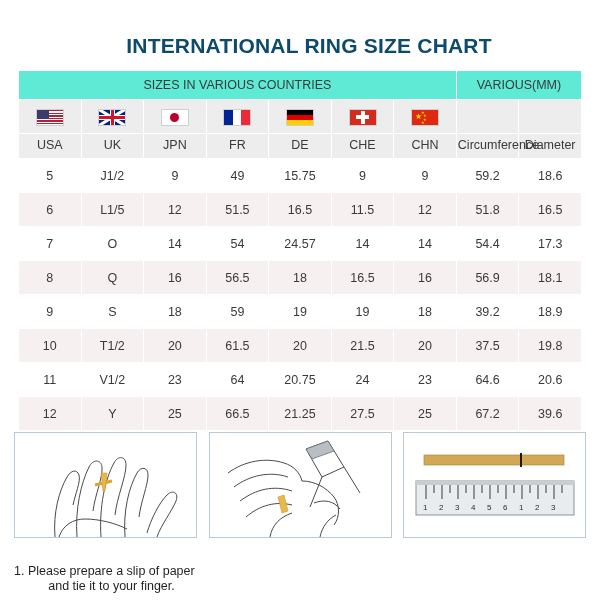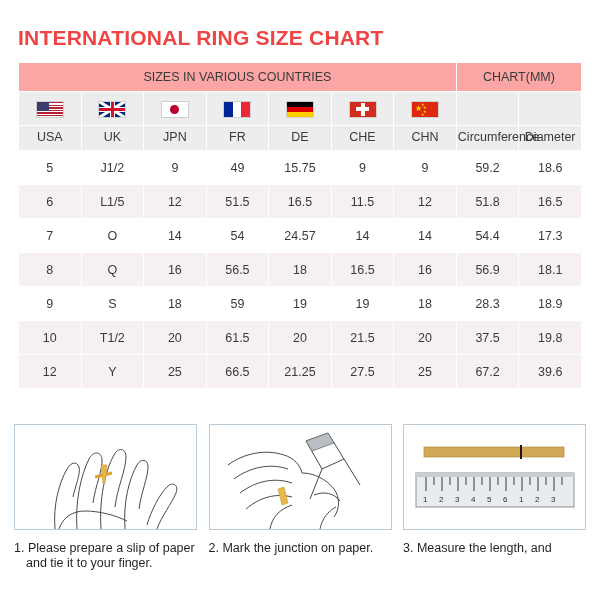--- a/index.html
+++ b/index.html
@@ -18,40 +18,41 @@
     position: relative;
     width: 600px;
     height: 600px;
     box-sizing: border-box;
     padding: 0;
   }
   .title {
     font-size: 21px;
     font-weight: bold;
     letter-spacing: 0.2px;
-    margin: 26px 0 12px 18px;
-    color: #ef4444;
+    margin: 34px 0 12px 18px;
+    color: #0c4a6e;
+    text-align: center;
   }
 
   table.size-chart {
     width: 564px;
     margin-left: 18px;
     border-collapse: collapse;
     table-layout: fixed;
   }
   table.size-chart th,
   table.size-chart td {
     text-align: center;
     vertical-align: middle;
     font-size: 12.5px;
     color: #3a3a3a;
     border: 1px solid #ffffff;
   }
   .hdr-top th {
-    background: #fca5a5;
+    background: #5eead4;
     height: 26px;
     font-weight: normal;
     font-size: 13px;
     color: #333333;
   }
   .hdr-flags td {
     background: #ededed;
     height: 30px;
     padding-top: 2px;
   }
@@ -172,40 +173,40 @@
   .step-img {
     width: 183px;
     height: 106px;
     background: #ffffff;
     border: 1px solid #b9c9d6;
     box-sizing: border-box;
     position: relative;
     overflow: hidden;
   }
   .step-caption {
-    margin-top: 11px;
+    margin-top: 26px;
     font-size: 12.5px;
     line-height: 15px;
     color: #231f20;
   }
-  .step-caption .ind { display: block; margin-left: 12px; }
+  .step-caption .ind { display: block; margin-left: 12px; text-align: center; }
   svg { display: block; }
 </style>
 </head>
 <body>
 
 <div class="page">
 
   <div class="title">INTERNATIONAL RING SIZE CHART</div>
 
   <table class="size-chart">
     <tbody>
         <tr class="hdr-top">
       <th colspan="7">SIZES IN VARIOUS COUNTRIES</th>
-      <th colspan="2">CHART(MM)</th>
+      <th colspan="2">VARIOUS(MM)</th>
     </tr>
     <tr class="hdr-flags">
       <td class="flagcell">
         <span class="flag flag-usa">
           <span class="stripes"></span><span class="canton"></span>
         </span>
       </td>
       <td class="flagcell">
         <span class="flag flag-uk">
           <span class="d1"></span><span class="d2"></span>
@@ -298,33 +299,44 @@
       <td>18.1</td>
     </tr>
     <tr class="row-light">
       <td>9</td>
       <td>S</td>
       <td>18</td>
       <td>59</td>
       <td>19</td>
       <td>19</td>
       <td>18</td>
-      <td>28.3</td>
+      <td>39.2</td>
       <td>18.9</td>
     </tr>
     <tr class="row-dark">
       <td>10</td>
       <td>T1/2</td>
       <td>20</td>
       <td>61.5</td>
       <td>20</td>
       <td>21.5</td>
       <td>20</td>
       <td>37.5</td>
       <td>19.8</td>
+    </tr>
+    <tr class="row-light">
+      <td>11</td>
+      <td>V1/2</td>
+      <td>23</td>
+      <td>64</td>
+      <td>20.75</td>
+      <td>24</td>
+      <td>23</td>
+      <td>64.6</td>
+      <td>20.6</td>
     </tr>
     <tr class="row-dark">
       <td>12</td>
       <td>Y</td>
       <td>25</td>
       <td>66.5</td>
       <td>21.25</td>
       <td>27.5</td>
       <td>25</td>
       <td>67.2</td>
@@ -372,24 +384,20 @@
             <path d="M110 104 C112 94 118 86 126 82"></path>
           </g>
           <g fill="none" stroke="#4a4a4a" stroke-width="1">
             <path d="M96 16 L118 8 L134 34 L112 44 Z"></path>
             <path d="M112 44 L100 74"></path>
             <path d="M134 34 L150 60"></path>
           </g>
           <path d="M68 64 L74 62 L78 78 L72 80 Z" fill="#e8b84b" stroke="#c79a2d" stroke-width="0.6"></path>
           <path d="M96 16 L118 8 L124 18 L102 26 Z" fill="#b9bec4" stroke="#6d7277" stroke-width="0.8"></path>
         </svg>
-      </div>
-      <div class="step-caption">
-        <span>2. Mark the junction on paper.</span>
-        <span class="ind"></span>
       </div>
     </div>
 
     <div class="step">
       <div class="step-img">
         <svg width="181" height="104" viewBox="0 0 181 104">
           <rect x="20" y="22" width="140" height="10" fill="#d2a857" stroke="#b08d3e" stroke-width="0.7"></rect>
           <rect x="116" y="20" width="2" height="14" fill="#1a1a1a"></rect>
           <rect x="12" y="48" width="158" height="34" fill="#e9ecee" stroke="#8d9398" stroke-width="1"></rect>
           <rect x="12" y="48" width="158" height="4" fill="#c9ced2"></rect>
@@ -420,18 +428,17 @@
             <text x="67" y="77">4</text>
             <text x="83" y="77">5</text>
             <text x="99" y="77">6</text>
             <text x="115" y="77">1</text>
             <text x="131" y="77">2</text>
             <text x="147" y="77">3</text>
           </g>
         </svg>
       </div>
       <div class="step-caption">
-        <span>3. Measure the length, and</span>
       </div>
     </div>
 
   </div>
 </div>
 
 </body></html>

